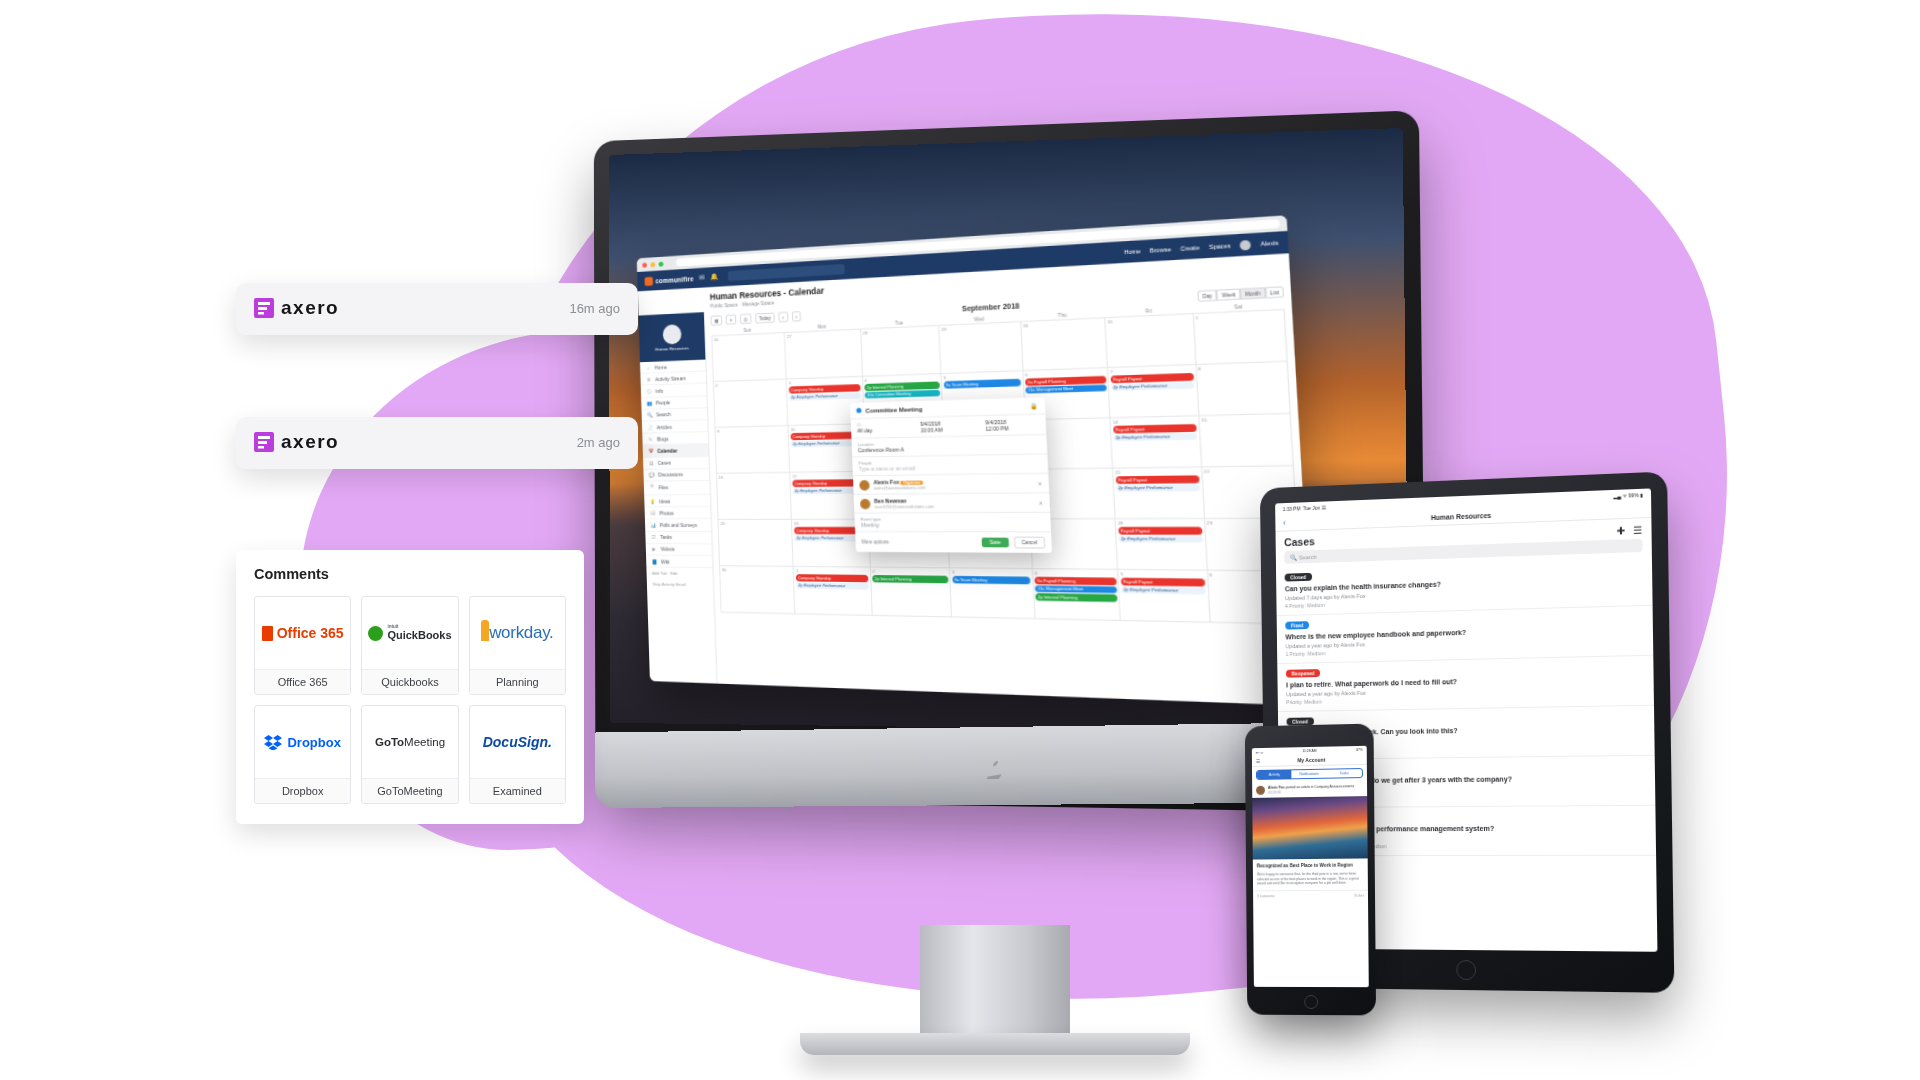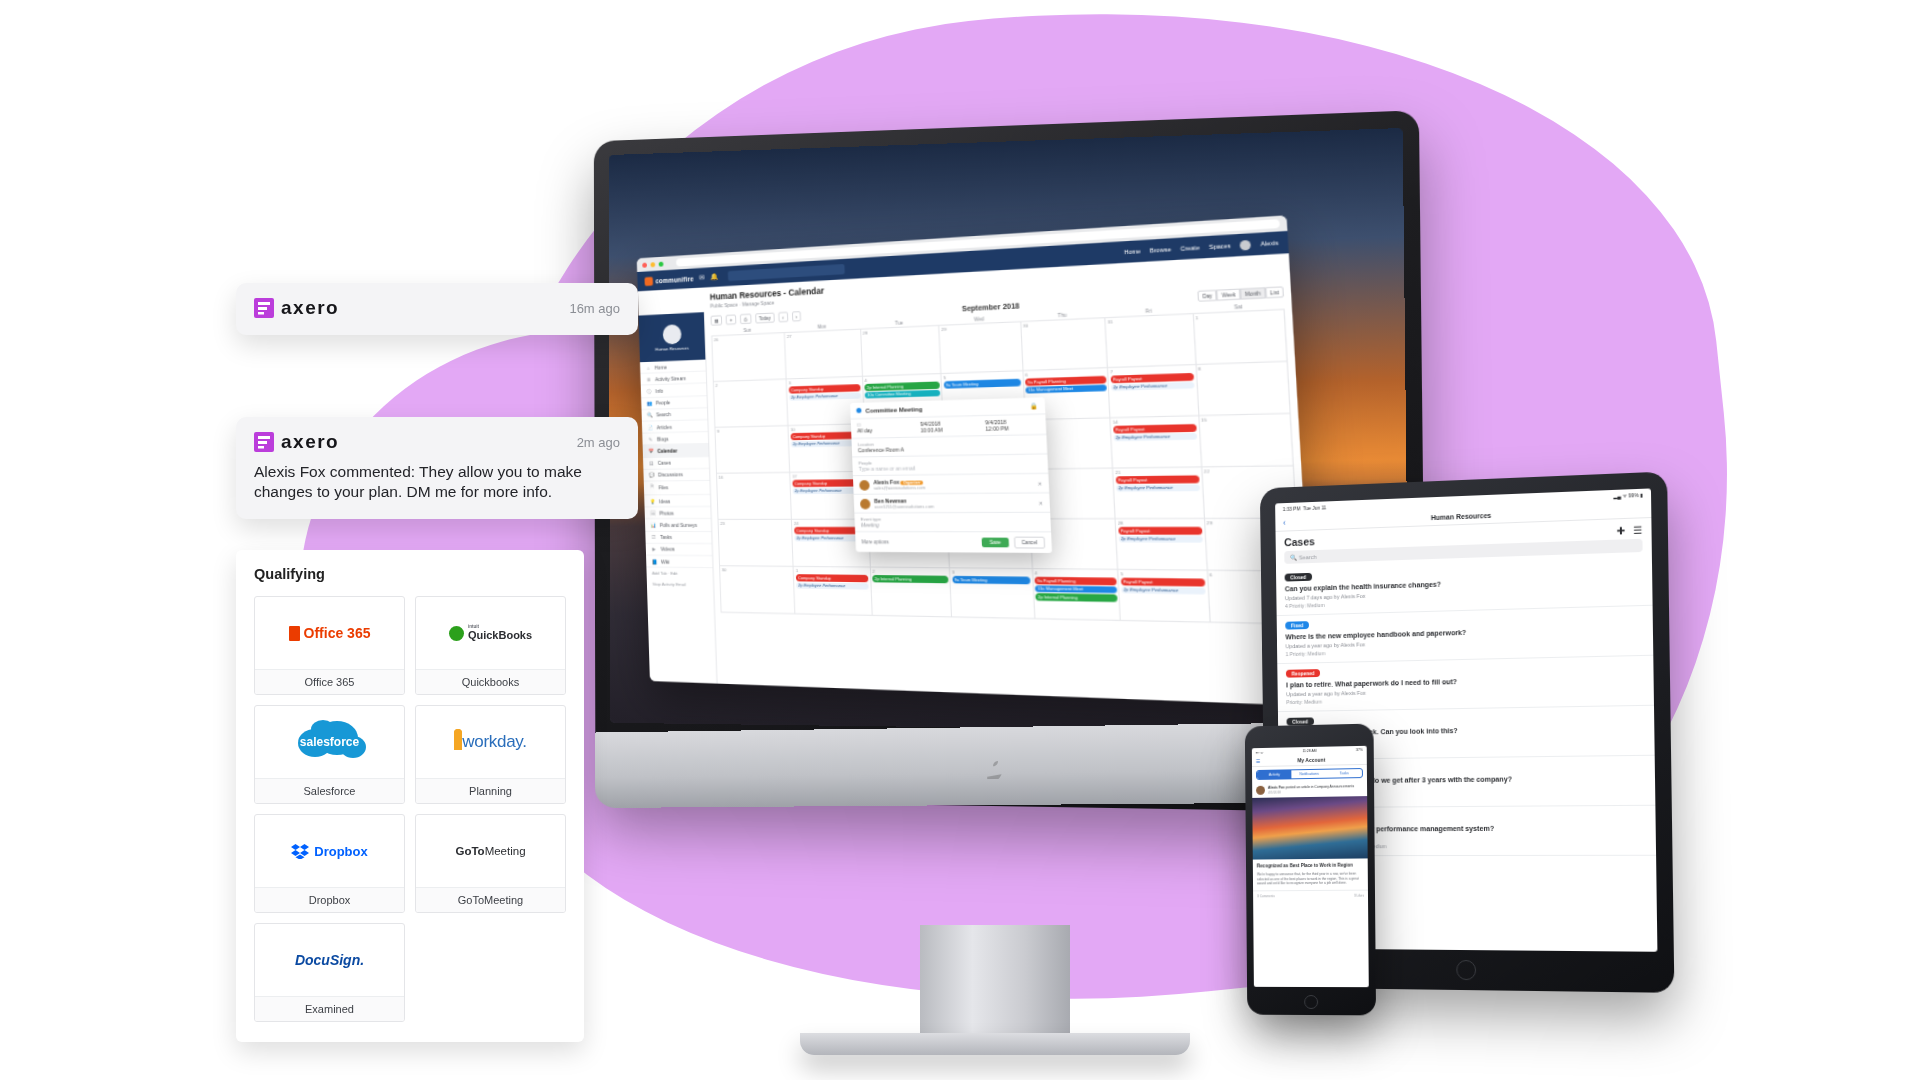--- a/index.html
+++ b/index.html
@@ -213,21 +213,21 @@
   .note-time{margin-left:auto;font-size:13px;color:#8b8e95;text-align:right;}
   .note-body{margin-top:9px;font-size:15.5px;line-height:1.32;color:#232429;}
 
   
   .launch{
     position:absolute;left:236px;top:550px;width:348px;
     background:#fff;border-radius:6px;box-shadow:0 10px 26px rgba(0,0,0,.13);
     padding:16px 18px 20px;
   }
   .launch-title{font-size:14.5px;font-weight:700;color:#222;margin-bottom:14px;}
-  .lgrid{display:grid;grid-template-columns:repeat(2,1fr);gap:10px;}
+  .lgrid{display:grid;grid-template-columns:repeat(3,1fr);gap:10px;}
   .ltile{border:1px solid #e4e5e8;border-radius:3px;background:#fff;overflow:hidden;}
   .ltile .logo{height:72px;display:flex;align-items:center;justify-content:center;}
   .ltile .cap{border-top:1px solid #eceef0;background:#fafafb;text-align:center;font-size:11px;color:#3c3f45;padding:6px 2px;}
 
   
   .lg-o365{display:flex;align-items:center;gap:4px;font-size:14px;font-weight:700;color:#eb3c00;}
   .lg-o365 i{width:11px;height:15px;background:#eb3c00;border-radius:1px;display:inline-block;}
   .lg-qb{display:flex;align-items:center;gap:4px;}
   .lg-qb i{width:15px;height:15px;border-radius:50%;background:#2ca01c;}
   .lg-qb span{font-size:11px;font-weight:700;color:#2b2d31;line-height:1;}
@@ -735,59 +735,42 @@
         <span class="axero-mark">
           <svg viewBox="0 0 20 20" width="20" height="20">
             <rect x="0" y="0" width="20" height="20" rx="2" fill="#bb3ddb"></rect>
             <path d="M4 4h12v3H4zM4 9h9v3H4zM4 14h6v2.5H4z" fill="#ffffff"></path>
           </svg>
         </span>
         <span class="axero-word">axero</span>
       </span>
       <span class="note-time">2m ago</span>
     </div>
-    <div class="note-body">Alexis Fox commented: They allow you to make changes to your plan. DM me for more info.</div>
   </div>
 
   <div class="launch">
-    <div class="launch-title">Qualifying</div>
+    <div class="launch-title">Comments</div>
     <div class="lgrid" id="lgrid">
         <div class="ltile">
           <div class="logo">
             <span class="lg-o365"><i></i>Office 365</span>
           </div>
           <div class="cap">Office 365</div>
         </div>
         <div class="ltile">
           <div class="logo">
             <span class="lg-qb">
               <i></i>
               <span><small>intuit</small>QuickBooks</span>
             </span>
           </div>
           <div class="cap">Quickbooks</div>
         </div>
         <div class="ltile">
           <div class="logo">
-            <span class="lg-sf">
-              <svg viewBox="0 0 74 46" width="74" height="46">
-                <g fill="#1798d6">
-                  <ellipse cx="22" cy="24" rx="17" ry="14"></ellipse>
-                  <ellipse cx="44" cy="19" rx="21" ry="17"></ellipse>
-                  <ellipse cx="60" cy="28" rx="13" ry="11"></ellipse>
-                  <ellipse cx="30" cy="10" rx="12" ry="9"></ellipse>
-                </g>
-              </svg>
-              <b>salesforce</b>
-            </span>
-          </div>
-          <div class="cap">Salesforce</div>
-        </div>
-        <div class="ltile">
-          <div class="logo">
             <span class="lg-wd"><span class="arc"></span><span class="w">workday.</span></span>
           </div>
           <div class="cap">Planning</div>
         </div>
         <div class="ltile">
           <div class="logo">
             <span class="lg-db"><svg viewBox="0 0 24 20" width="18" height="15">
                 <path fill="#0061ff" d="M6 0 0 4l6 4 6-4zM18 0l-6 4 6 4 6-4zM0 12l6 4 6-4-6-4zM18 8l-6 4 6 4 6-4zM6 17.5l6 3.5 6-3.5-6-3.5z"></path>
               </svg>Dropbox</span>
           </div>

